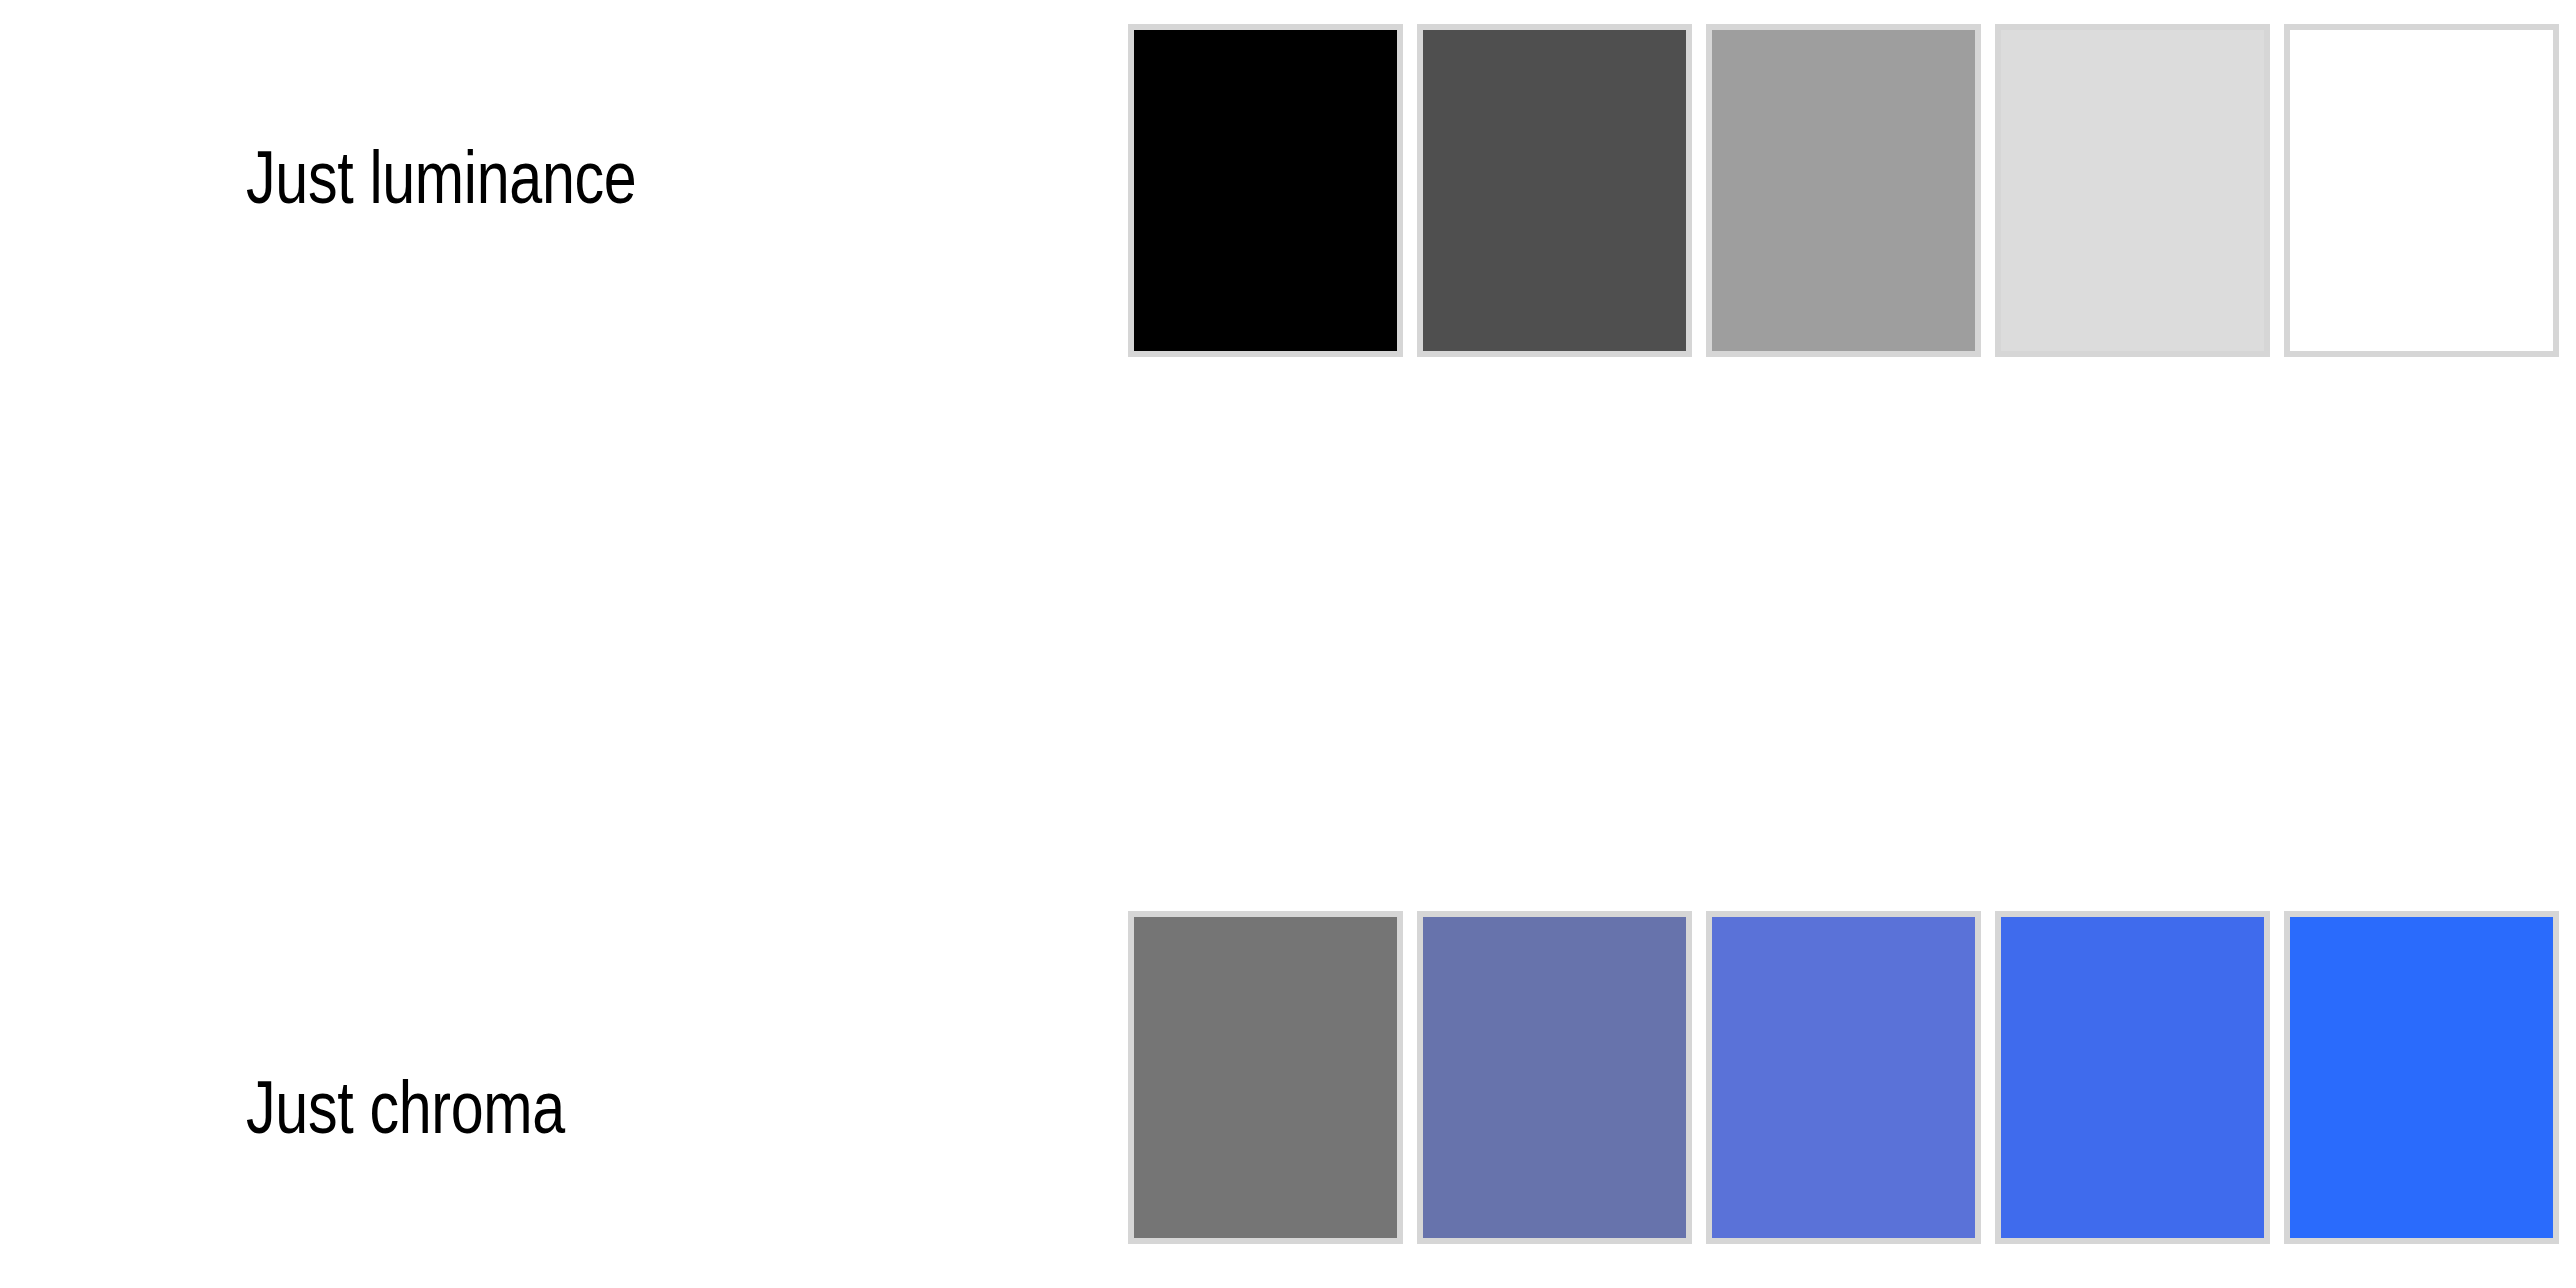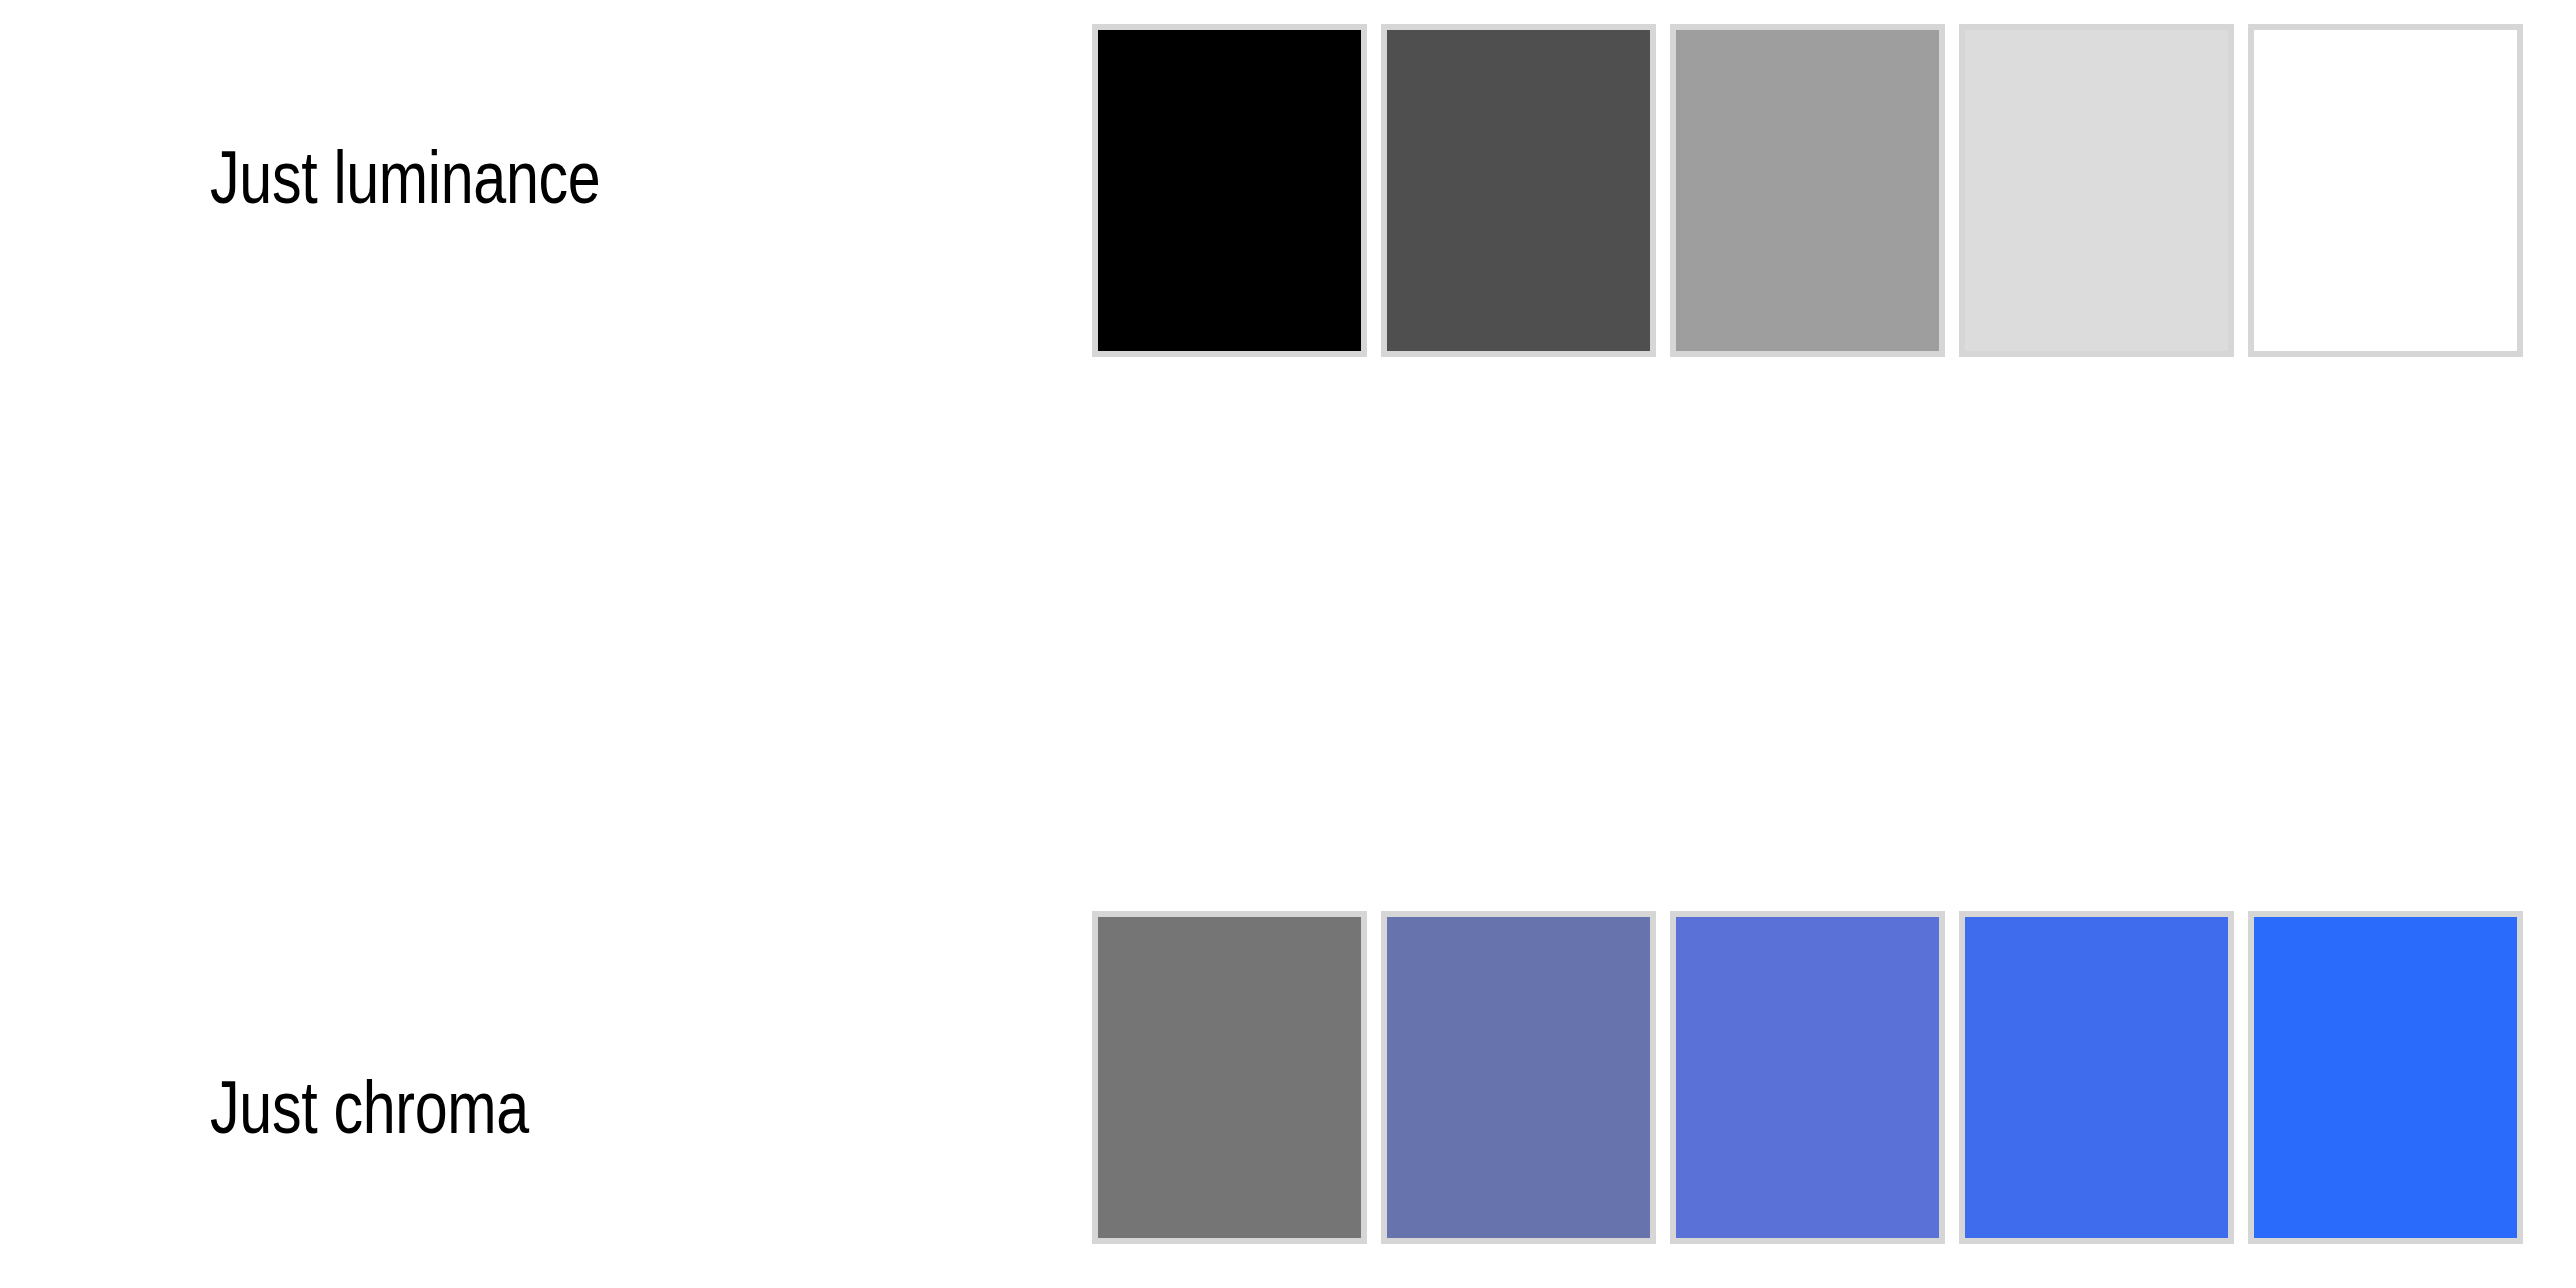--- a/index.html
+++ b/index.html
@@ -13,20 +13,21 @@
     height: 1288px;
     font-family: "Liberation Sans", "DejaVu Sans", sans-serif;
     overflow: hidden;
   }
 
   #figure {
     position: relative;
     width: 2184px;
     height: 1288px;
     background: #ffffff;
+    margin-left: 36px;
   }
 
   .row {
     position: absolute;
     left: 0;
     width: 2576px;
     display: block;
   }
 
   .row-label {

